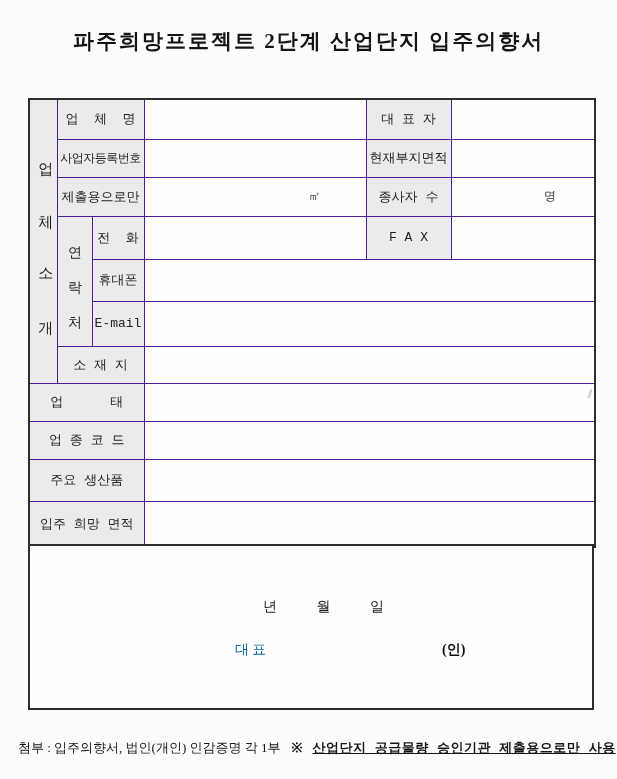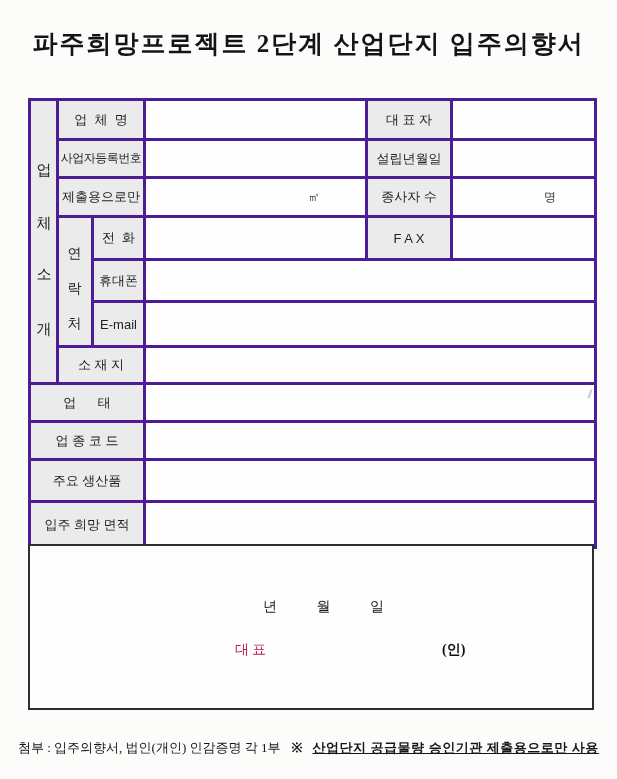--- a/index.html
+++ b/index.html
@@ -9,39 +9,40 @@
     position:relative;
     font-family:"Liberation Sans", sans-serif;
     color:#1c1c1c;
     overflow:hidden;
   }
   
   .title {
     position:absolute; top:27px; left:0; width:617px;
     text-align:center;
     font-family:"Liberation Serif", serif;
-    font-size:25px; font-weight:bold;
+    font-size:21px; font-weight:bold;
     letter-spacing:2px;
     color:#141414;
   }
   
   table.main {
     position:absolute; top:98px; left:28px;
     width:566px;
     border-collapse:collapse;
     table-layout:fixed;
     border:2px solid #2e2e2e;
     background:#fefefe;
   }
   table.main td {
-    border:3px solid #4c1d95;
+    border:1px solid #4c1d95;
     padding:0;
     font-size:13px;
     vertical-align:middle;
     overflow:hidden;
+    font-family:Liberation Mono, monospace;
   }
   td.lbl {
     background:#ebebeb;
     text-align:center;
     white-space:pre;
     color:#222;
   }
   td.lbl.tight { font-size:12px; letter-spacing:-0.5px; }
   td.val { background:#fefefe; }
   td.val.unit-m2 { text-align:right; padding-right:45px; font-size:12px; color:#333; }
@@ -81,37 +82,37 @@
   .date-line {
     position:absolute; top:52px; left:233px;
     font-family:"Liberation Serif", serif;
     font-size:14px; color:#1a1a1a;
   }
   .date-line .d { margin-right:36px; }
   .date-line .d:last-child { margin-right:0; }
   .rep-label {
     position:absolute; top:95px; left:205px;
     font-family:"Liberation Serif", serif;
-    font-size:14px; letter-spacing:3px; color:#be185d;
+    font-size:14px; letter-spacing:3px; color:#0369a1;
   }
   .seal-label {
     position:absolute; top:95px; left:412px;
     font-family:"Liberation Serif", serif;
     font-size:14px; font-weight:bold; color:#111;
   }
   
   .footer {
     position:absolute; top:738px; left:18px; width:590px;
     font-family:"Liberation Serif", serif;
     font-size:13px; color:#161616;
     white-space:nowrap;
   }
   .footer .mark { font-weight:bold; margin-left:11px; font-family:"Liberation Sans", sans-serif; }
   .footer .notice {
-    font-family:Liberation Sans, sans-serif;
+    font-family:Liberation Mono, monospace;
     font-weight:bold;
     text-decoration:underline;
     margin-left:10px;
     letter-spacing:0.5px;
   }
   
   .artifact {
     position:absolute; top:389px; left:586px;
     width:3px; height:9px;
     border-right:2px solid #bdbdbd;
@@ -139,21 +140,21 @@
         <span class="v-text section">업체소개</span>
       </td>
       <td class="lbl" colspan="2">업  체  명</td>
       <td class="val"></td>
       <td class="lbl">대 표 자</td>
       <td class="val"></td>
     </tr>
     <tr class="r2">
       <td class="lbl tight" colspan="2">사업자등록번호</td>
       <td class="val"></td>
-      <td class="lbl">설립년월일</td>
+      <td class="lbl">현재부지면적</td>
       <td class="val"></td>
     </tr>
     <tr class="r3">
       <td class="lbl" colspan="2">제출용으로만</td>
       <td class="val unit-m2"><span>㎡</span></td>
       <td class="lbl">종사자 수</td>
       <td class="val unit-myeong"><span>명</span></td>
     </tr>
     <tr class="r4">
       <td class="vertical" rowspan="3">

